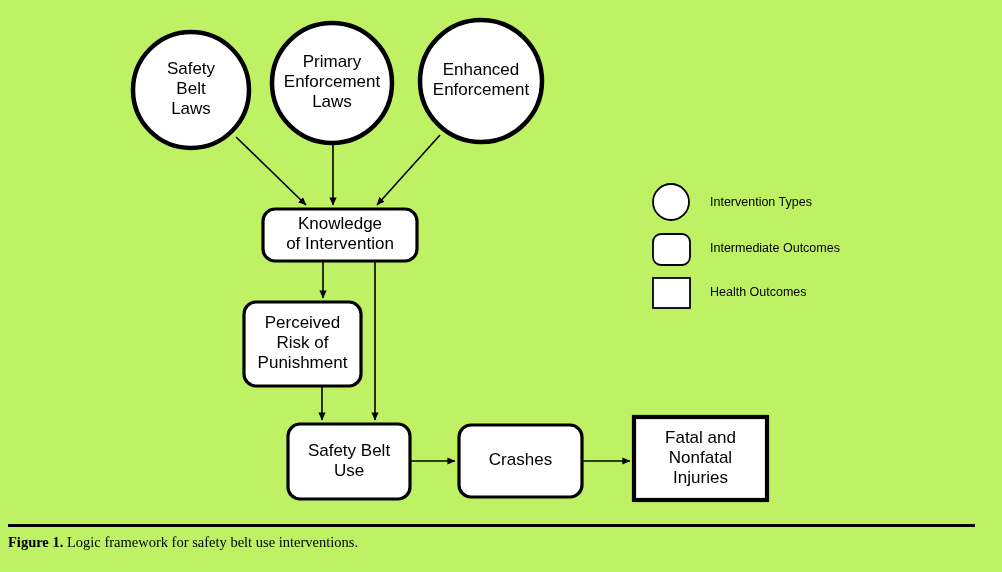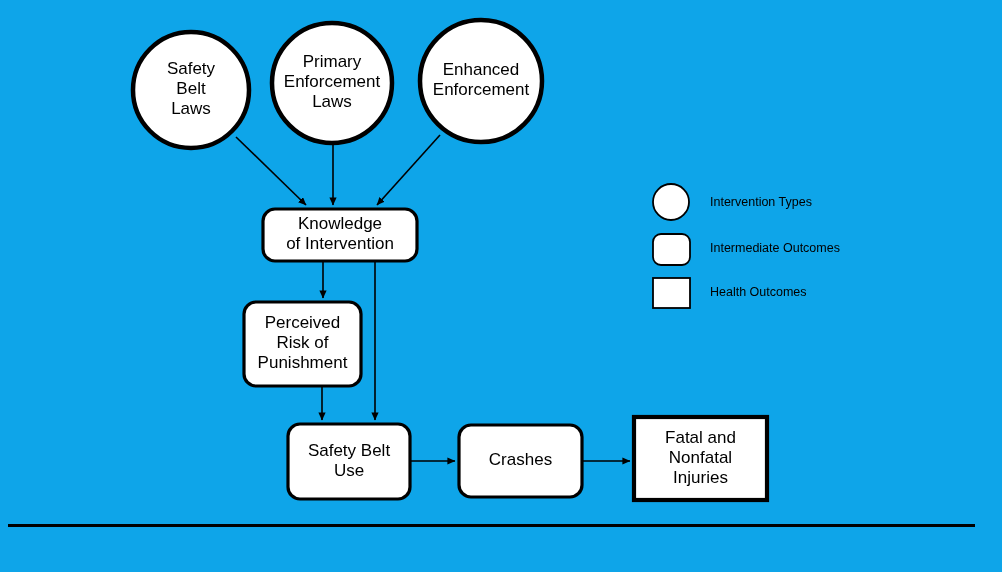--- a/index.html
+++ b/index.html
@@ -11,21 +11,21 @@
     width: 1002px;
     height: 572px;
     font-family: "Liberation Sans", sans-serif;
     color: #000000;
     overflow: hidden;
   }
   #figure-root {
     position: relative;
     width: 1002px;
     height: 572px;
-    background: #0ea5e9;
+    background: #bef264;
   }
   svg#diagram {
     position: absolute;
     left: 0;
     top: 0;
     width: 1002px;
     height: 515px;
     display: block;
   }
   .node-shape-circle {
@@ -164,14 +164,18 @@
         </g>
         <g>
           <rect x="653" y="278" width="37" height="30" rx="0" ry="0" class="legend-shape-sharp"></rect>
           <text x="710" y="293" class="legend-label">Health Outcomes</text>
         </g>
       </g>
   </svg>
 
   <div class="caption-rule"></div>
 
+  <div class="caption-text">
+    <span class="caption-prefix">Figure 1.</span>
+    <span class="caption-body">Logic framework for safety belt use interventions.</span>
+  </div>
 
 </div>
 
 </body></html>

